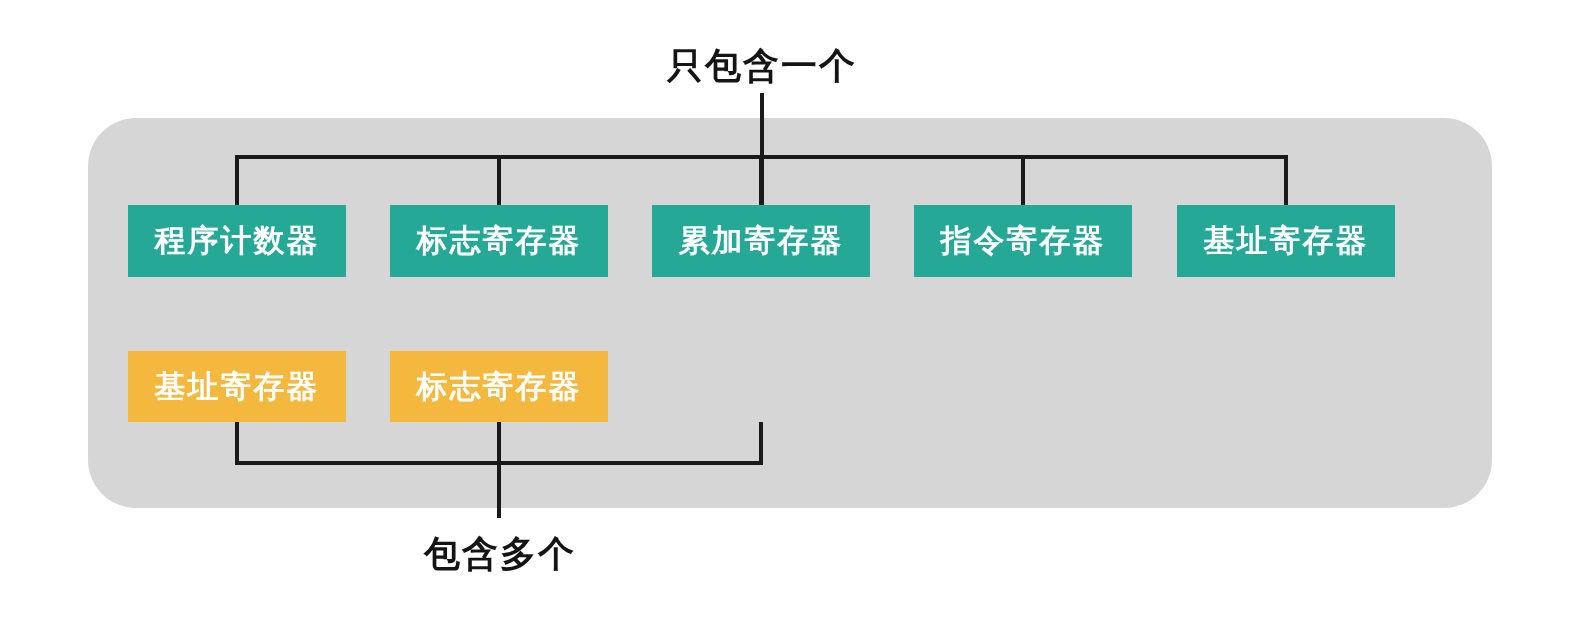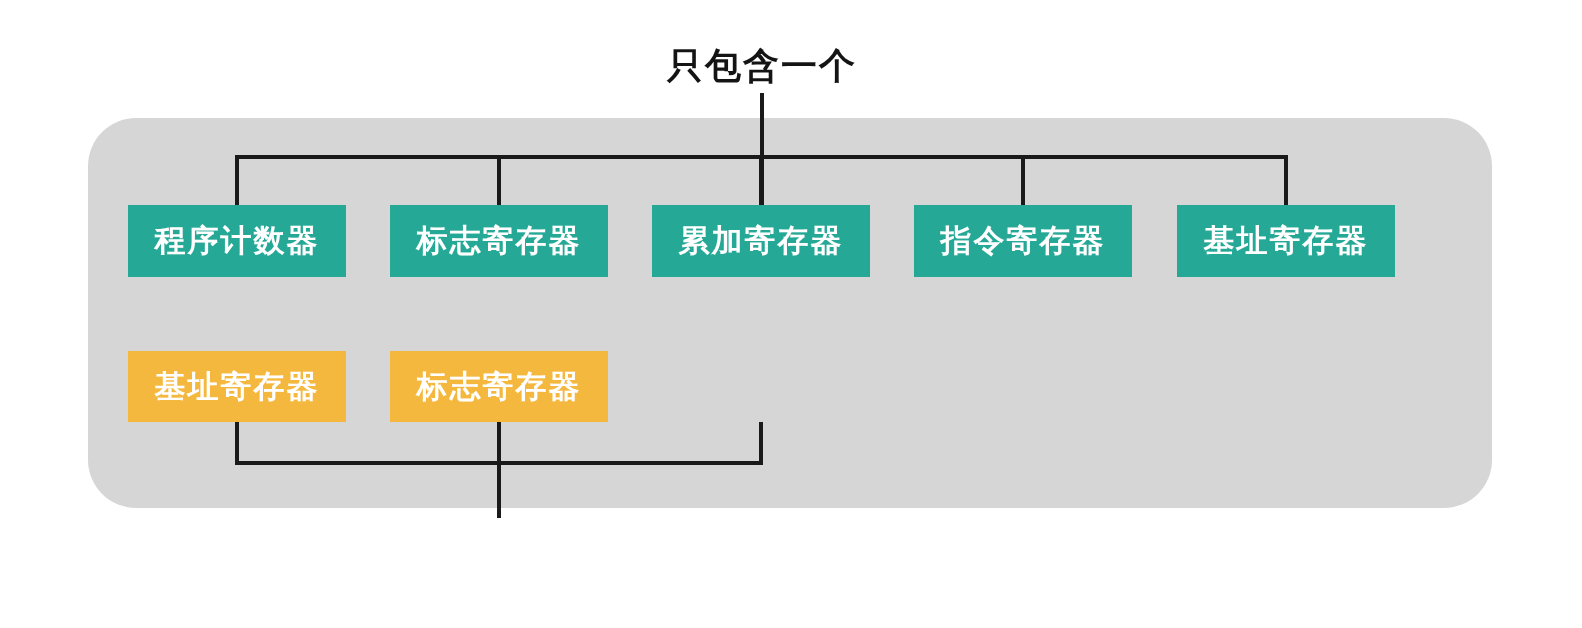--- a/index.html
+++ b/index.html
@@ -100,14 +100,15 @@
   <div class="reg-box single s5">基址寄存器</div>
 
   <div class="reg-box multi m1">基址寄存器</div>
   <div class="reg-box multi m2">标志寄存器</div>
 
   <div class="conn v-stub-b1"></div>
   <div class="conn v-stub-b3"></div>
   <div class="conn h-bottom"></div>
   <div class="conn v-bottom-main"></div>
 
+  <div class="annotation bottom">包含多个</div>
 
 </div>
 
 </body></html>

